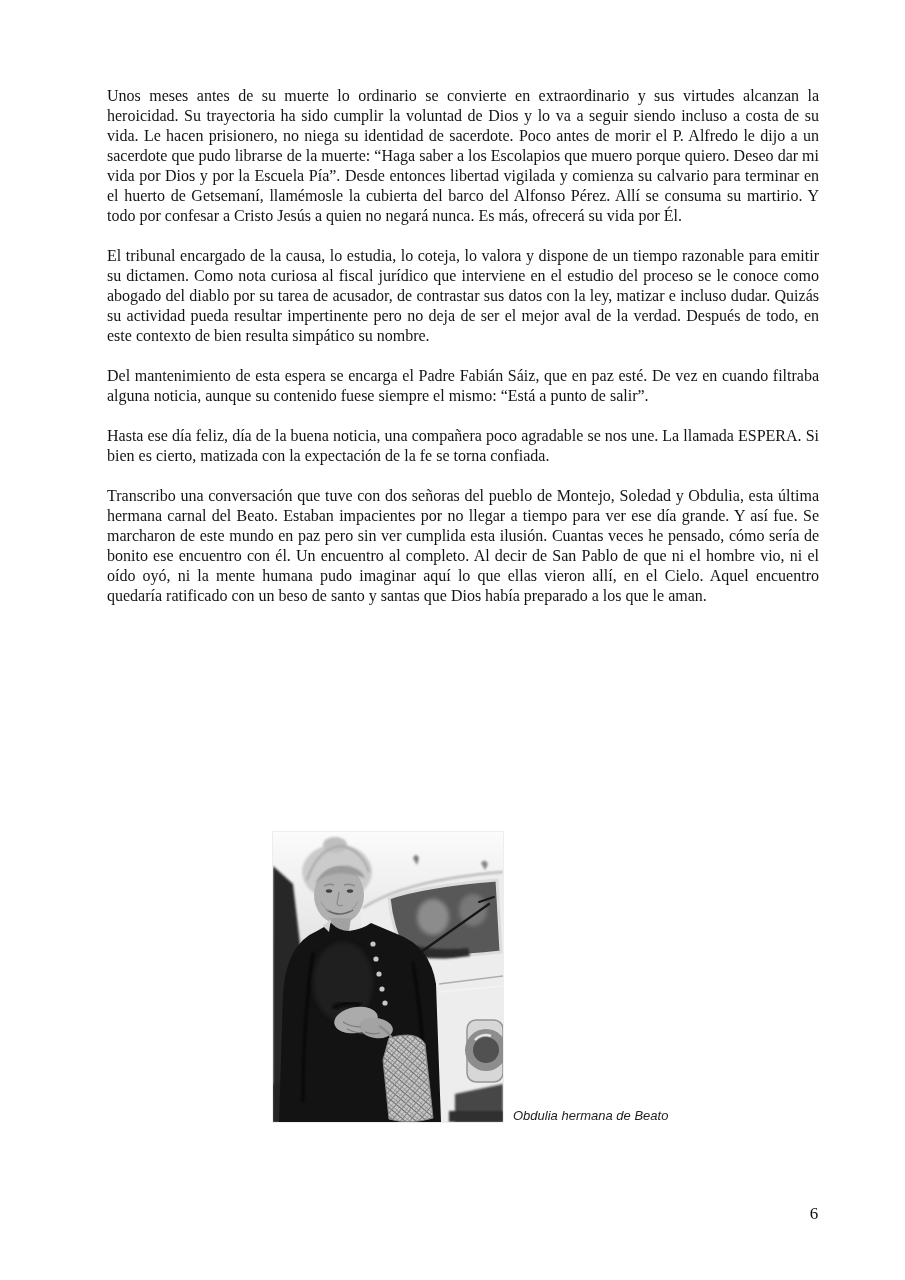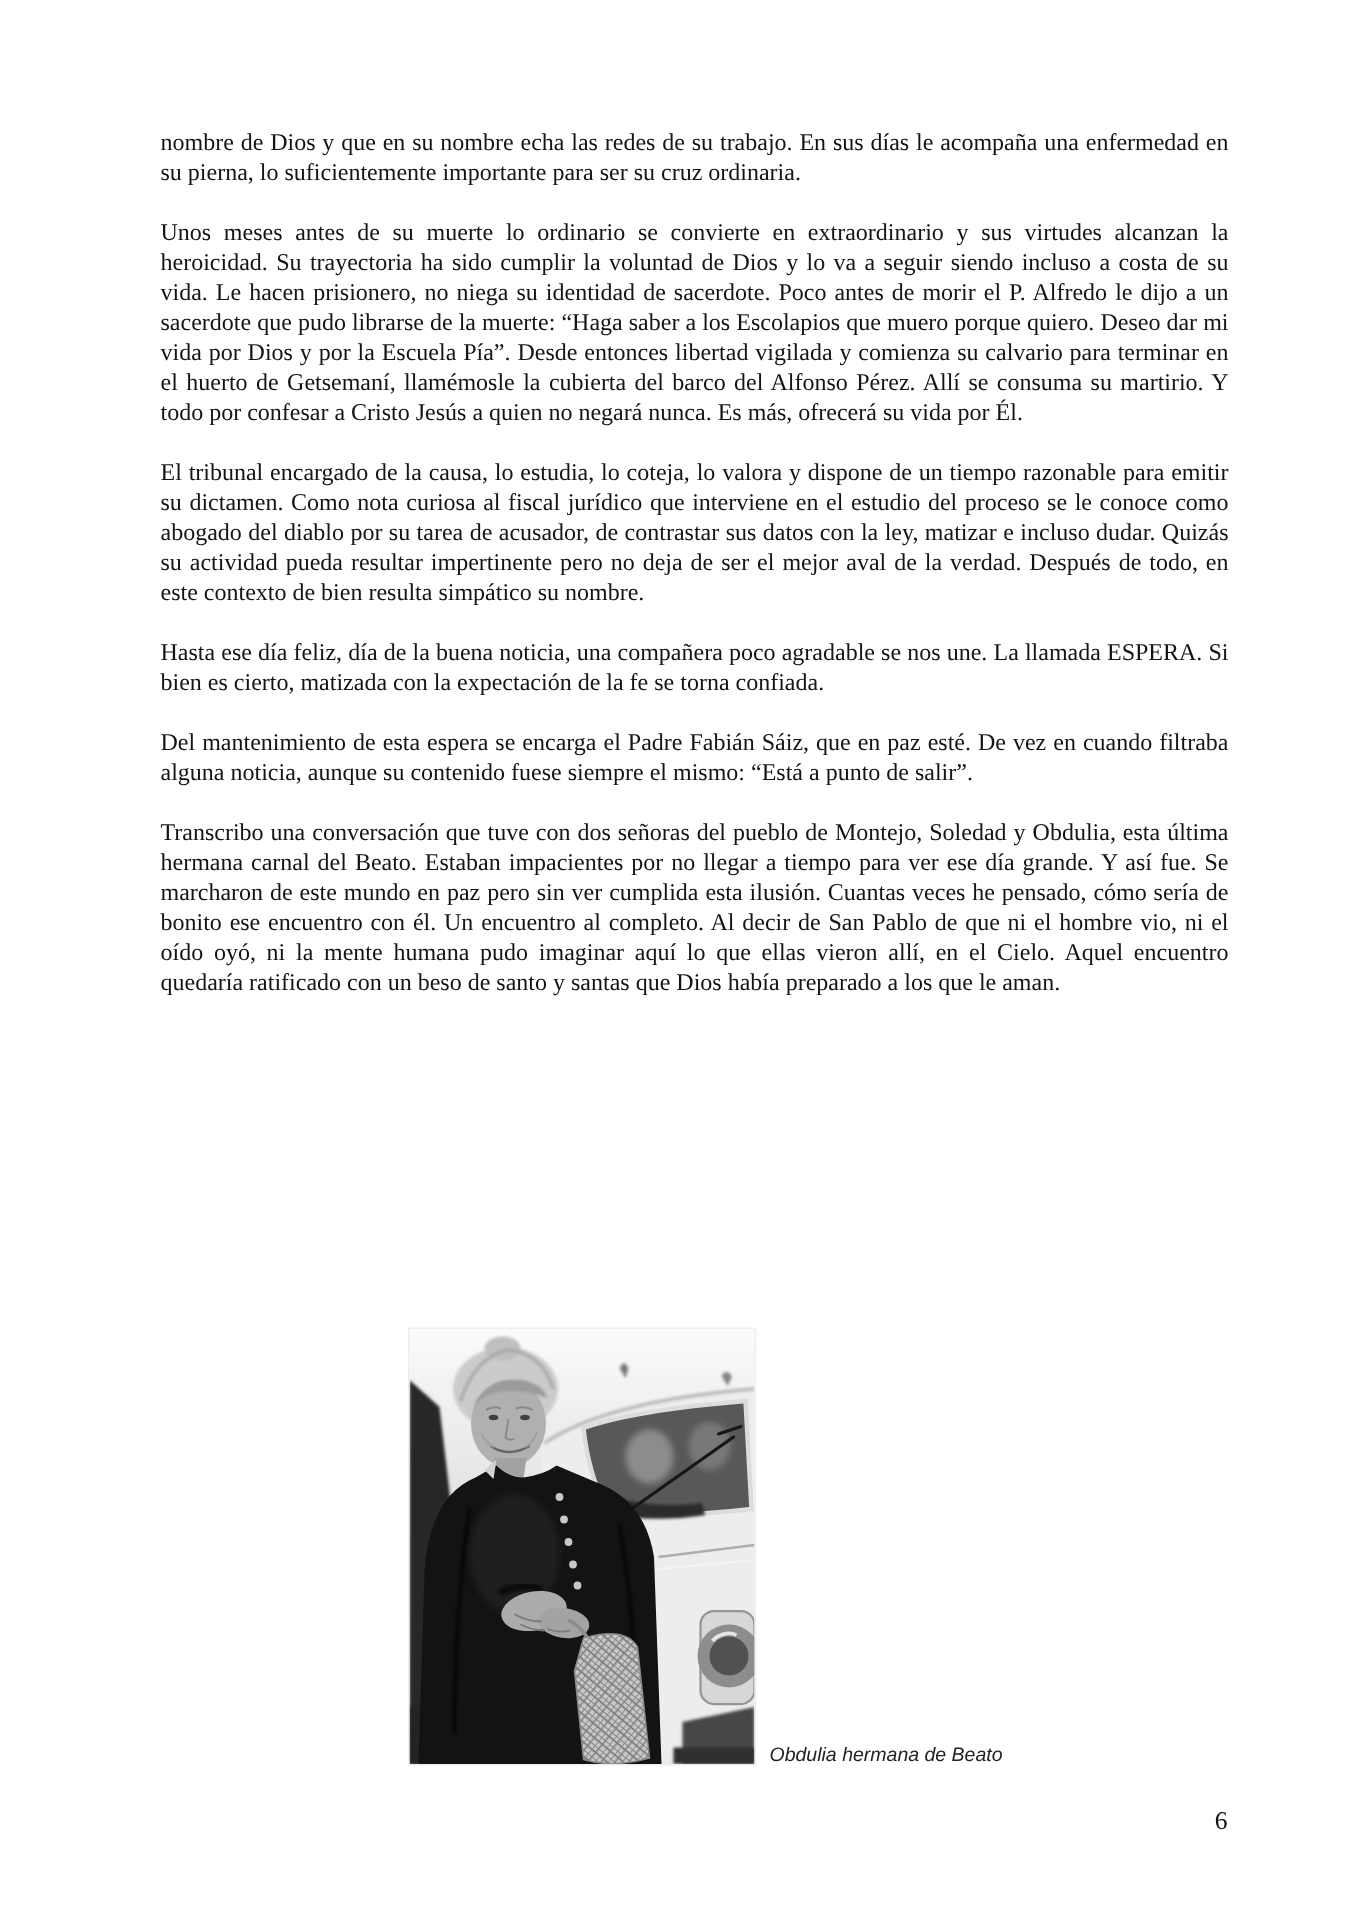--- a/index.html
+++ b/index.html
@@ -18,21 +18,21 @@
     position: absolute;
     left: 107px; top: 86px; width: 712px;
     color: #141414;
     font-size: 16px;
     line-height: 20px;
     text-align: justify;
   }
   .text-block p { margin: 0 0 20px 0; }
   .figure {
     position: absolute;
-    left: 273px; top: 886px;
+    left: 273px; top: 832px;
     width: 192px; height: 290px;
     margin: 0;
     font-style: italic;
   }
   .photo {
     display: block;
     width: 230px; height: 290px;
     filter: grayscale(1) contrast(1.03);
     outline: 1px solid #eceae8;
   }
@@ -54,25 +54,24 @@
     font-size: 17px;
     color: #111111;
   }
 </style>
 </head>
 <body>
 
 <div class="page">
 
   <main class="text-block">
-    <p>nombre de Dios y que en su nombre echa las redes de su trabajo. En sus días le acompaña una enfermedad en su pierna, lo suficientemente importante para ser su cruz ordinaria.</p>
     <p>Unos meses antes de su muerte lo ordinario se convierte en extraordinario y sus virtudes alcanzan la heroicidad. Su trayectoria ha sido cumplir la voluntad de Dios y lo va a seguir siendo incluso a costa de su vida. Le hacen prisionero, no niega su identidad de sacerdote. Poco antes de morir el P. Alfredo le dijo a un sacerdote que pudo librarse de la muerte: “Haga saber a los Escolapios que muero porque quiero. Deseo dar mi vida por Dios y por la Escuela Pía”. Desde entonces libertad vigilada y comienza su calvario para terminar en el huerto de Getsemaní, llamémosle la cubierta del barco del Alfonso Pérez. Allí se consuma su martirio. Y todo por confesar a Cristo Jesús a quien no negará nunca. Es más, ofrecerá su vida por Él.</p>
     <p>El tribunal encargado de la causa, lo estudia, lo coteja, lo valora y dispone de un tiempo razonable para emitir su dictamen. Como nota curiosa al fiscal jurídico que interviene en el estudio del proceso se le conoce como abogado del diablo por su tarea de acusador, de contrastar sus datos con la ley, matizar e incluso dudar. Quizás su actividad pueda resultar impertinente pero no deja de ser el mejor aval de la verdad. Después de todo, en este contexto de bien resulta simpático su nombre.</p>
+    <p>Del mantenimiento de esta espera se encarga el Padre Fabián Sáiz, que en paz esté. De vez en cuando filtraba alguna noticia, aunque su contenido fuese siempre el mismo: “Está a punto de salir”.</p>
     <p>Hasta ese día feliz, día de la buena noticia, una compañera poco agradable se nos une. La llamada ESPERA. Si bien es cierto, matizada con la expectación de la fe se torna confiada.</p>
-    <p>Del mantenimiento de esta espera se encarga el Padre Fabián Sáiz, que en paz esté. De vez en cuando filtraba alguna noticia, aunque su contenido fuese siempre el mismo: “Está a punto de salir”.</p>
     <p>Transcribo una conversación que tuve con dos señoras del pueblo de Montejo, Soledad y Obdulia, esta última hermana carnal del Beato. Estaban impacientes por no llegar a tiempo para ver ese día grande. Y así fue. Se marcharon de este mundo en paz pero sin ver cumplida esta ilusión. Cuantas veces he pensado, cómo sería de bonito ese encuentro con él. Un encuentro al completo. Al decir de San Pablo de que ni el hombre vio, ni el oído oyó, ni la mente humana pudo imaginar aquí lo que ellas vieron allí, en el Cielo. Aquel encuentro quedaría ratificado con un beso de santo y santas que Dios había preparado a los que le aman.</p>
   </main>
 
   <figure class="figure">
     <svg class="photo" viewBox="0 0 230 290" xmlns="http://www.w3.org/2000/svg" role="img">
       <defs>
         <linearGradient id="bgg" x1="0" y1="0" x2="0" y2="1">
           <stop offset="0" stop-color="#f8f7f5"></stop>
           <stop offset="0.45" stop-color="#e0ddd9"></stop>
           <stop offset="1" stop-color="#cac7c3"></stop>

